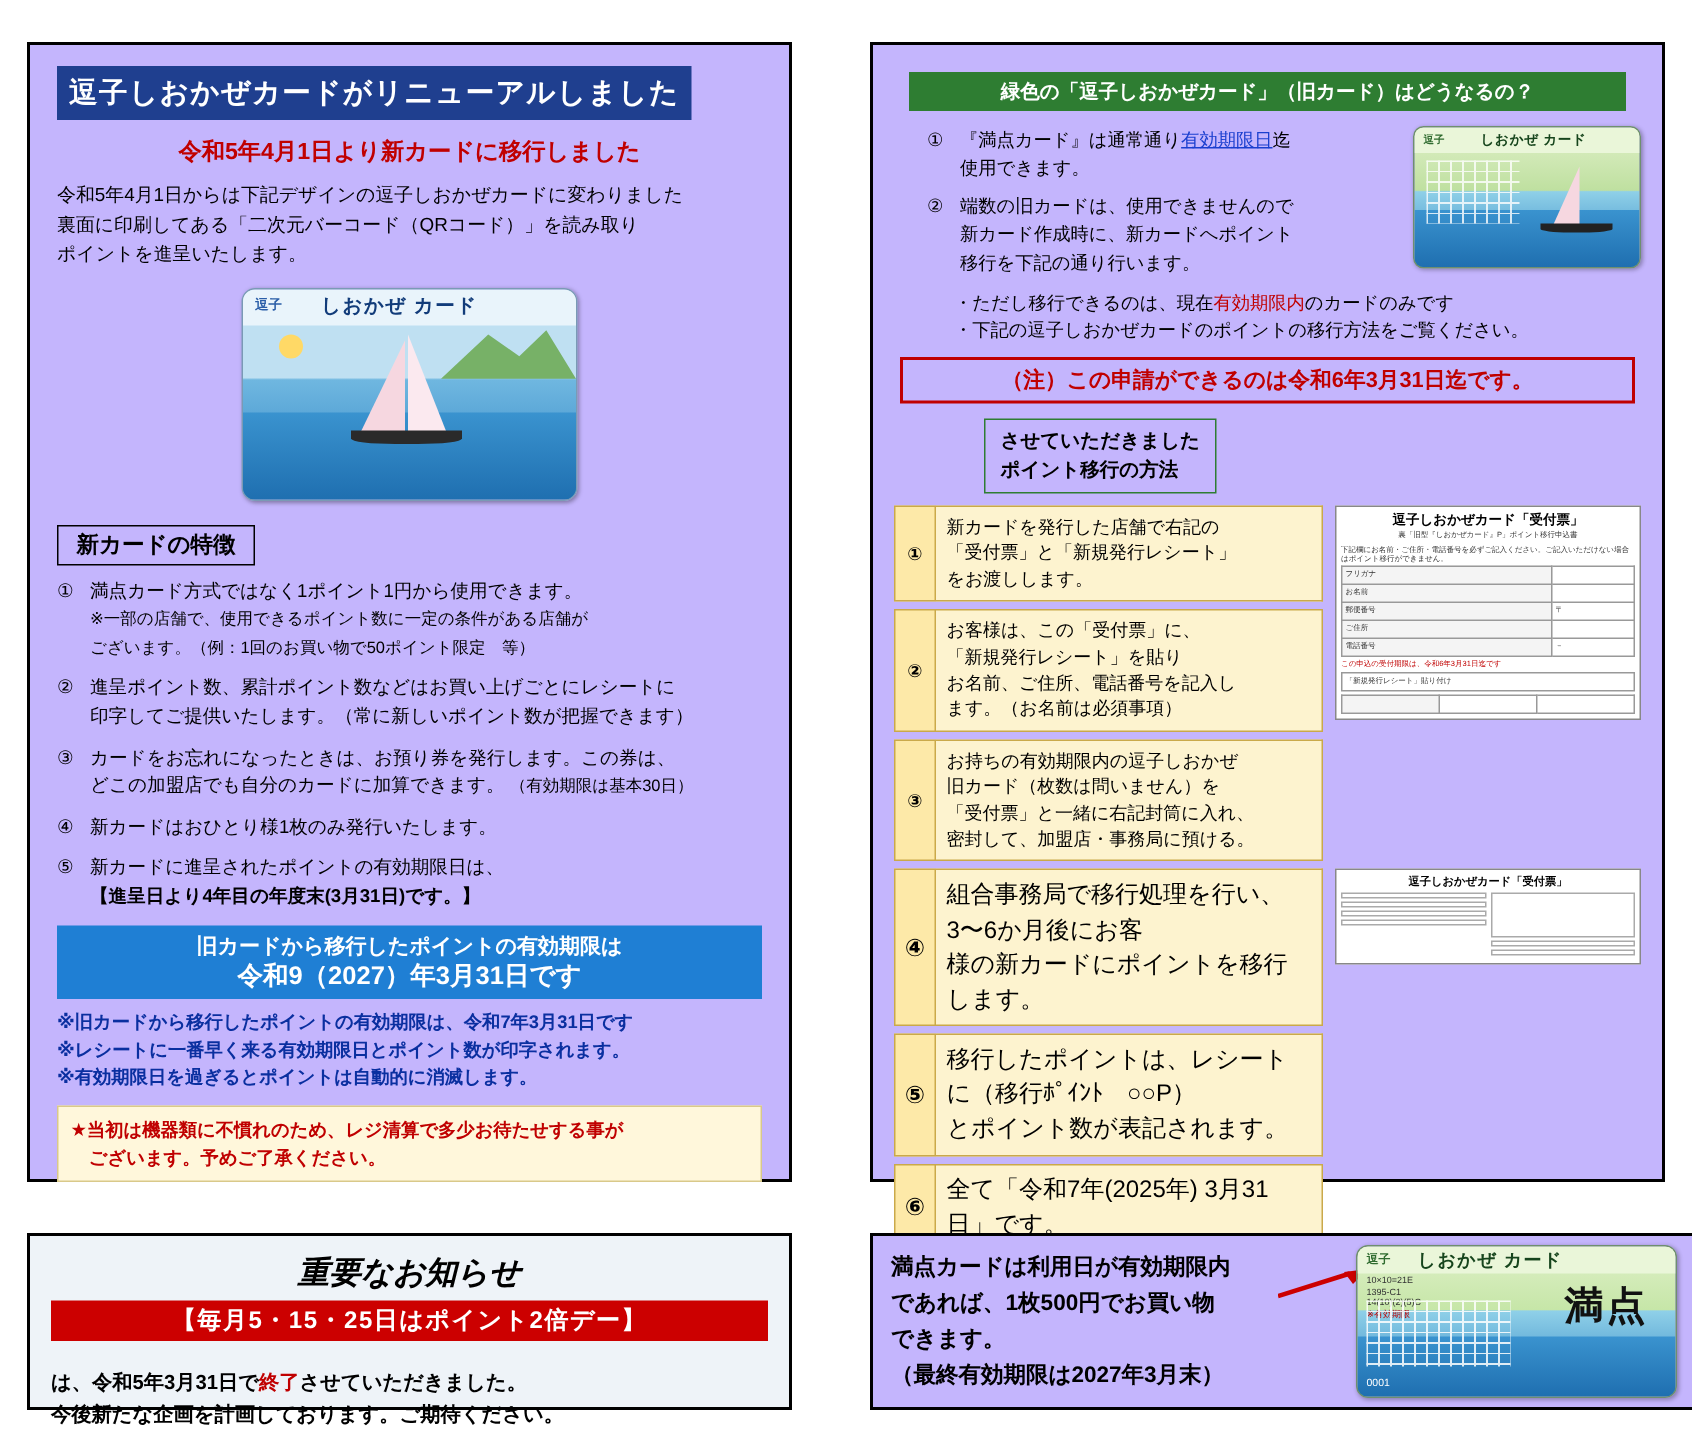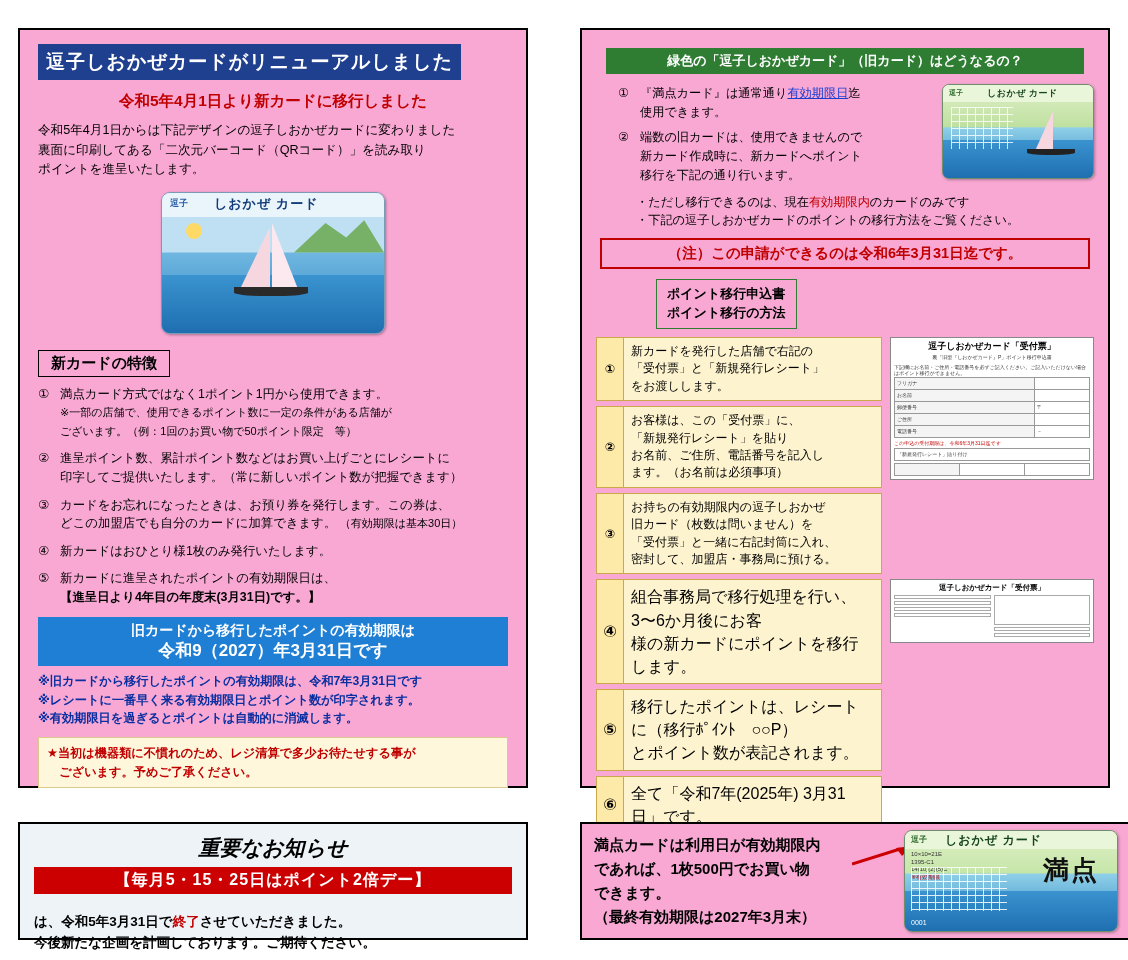--- a/index.html
+++ b/index.html
@@ -4,21 +4,21 @@
 <style>
   html,body{margin:0;padding:0;}
   body{
     width:1128px;height:960px;
     background:#ffffff;
     font-family:"Liberation Sans","DejaVu Sans",sans-serif;
     color:#000;
     position:relative;
     overflow:hidden;
   }
-  .panel{position:absolute;border:2px solid #000;background:#f9a8d4;box-sizing:border-box;}
+  .panel{position:absolute;border:2px solid #000;background:#c4b5fd;box-sizing:border-box;}
   
   #panel-left{left:18px;top:28px;width:510px;height:760px;padding:14px 18px;}
   .title-bar{
     background:#1f3f8f;color:#fff;font-weight:bold;font-size:19px;
     padding:5px 8px;letter-spacing:1px;display:inline-block;
   }
   .red-bold-center{color:#c00000;font-weight:bold;text-align:center;font-size:15.5px;margin:11px 0 9px;}
   .body-line{font-size:12.6px;line-height:1.55;}
   .card-img-wrap{display:flex;justify-content:center;margin:12px 0 6px;}
   
@@ -244,21 +244,21 @@
   <div class="r-list" style="padding-left:40px;margin-top:2px;">
     <div>
       <span>・ただし移行できるのは、現在</span><span class="redtxt">有効期限内</span><span>のカードのみです</span>
     </div>
     <div>・下記の逗子しおかぜカードのポイントの移行方法をご覧ください。</div>
   </div>
 
   <div class="red-bar">（注）この申請ができるのは令和6年3月31日迄です。</div>
 
   <div class="howto-box">
-    <div>ポイント移行申込書</div>
+    <div>させていただきました</div>
     <div>ポイント移行の方法</div>
   </div>
 
   <div class="right-flex steps">
     <div style="flex:1;">
       <div class="step">
         <div class="n">①</div>
         <div class="c">
           <div>新カードを発行した店舗で右記の</div>
           <div>「受付票」と「新規発行レシート」</div>

